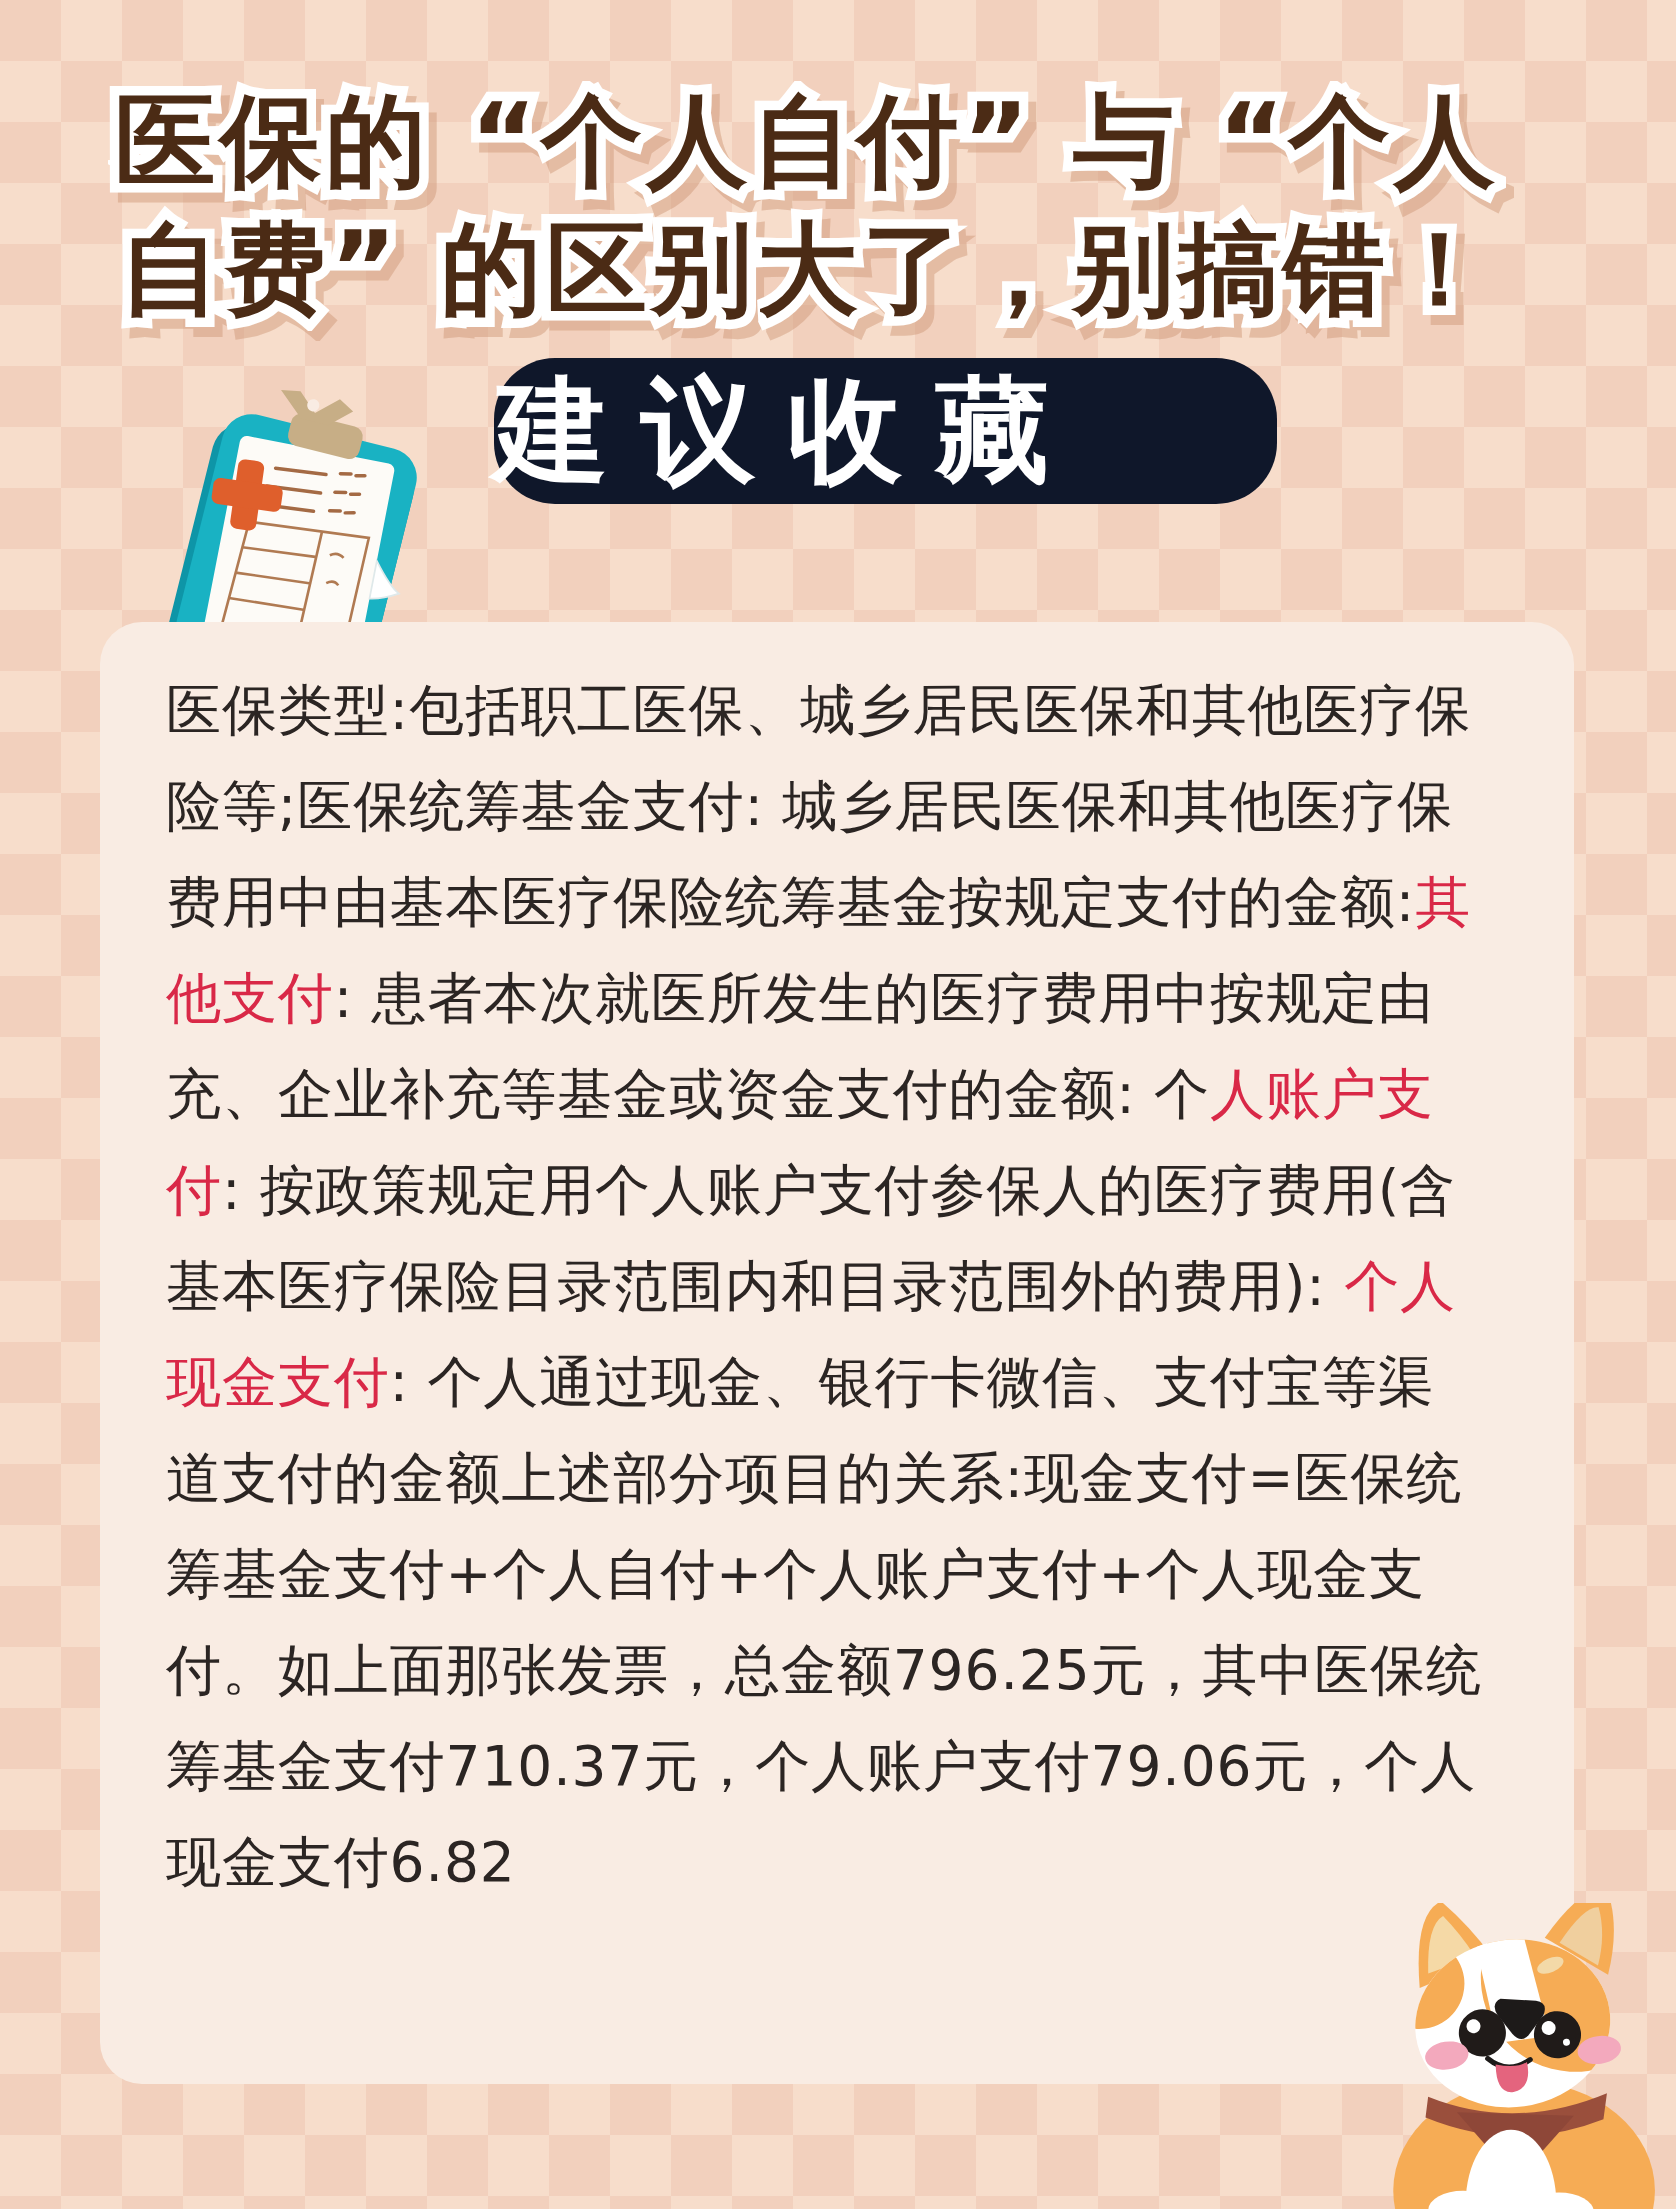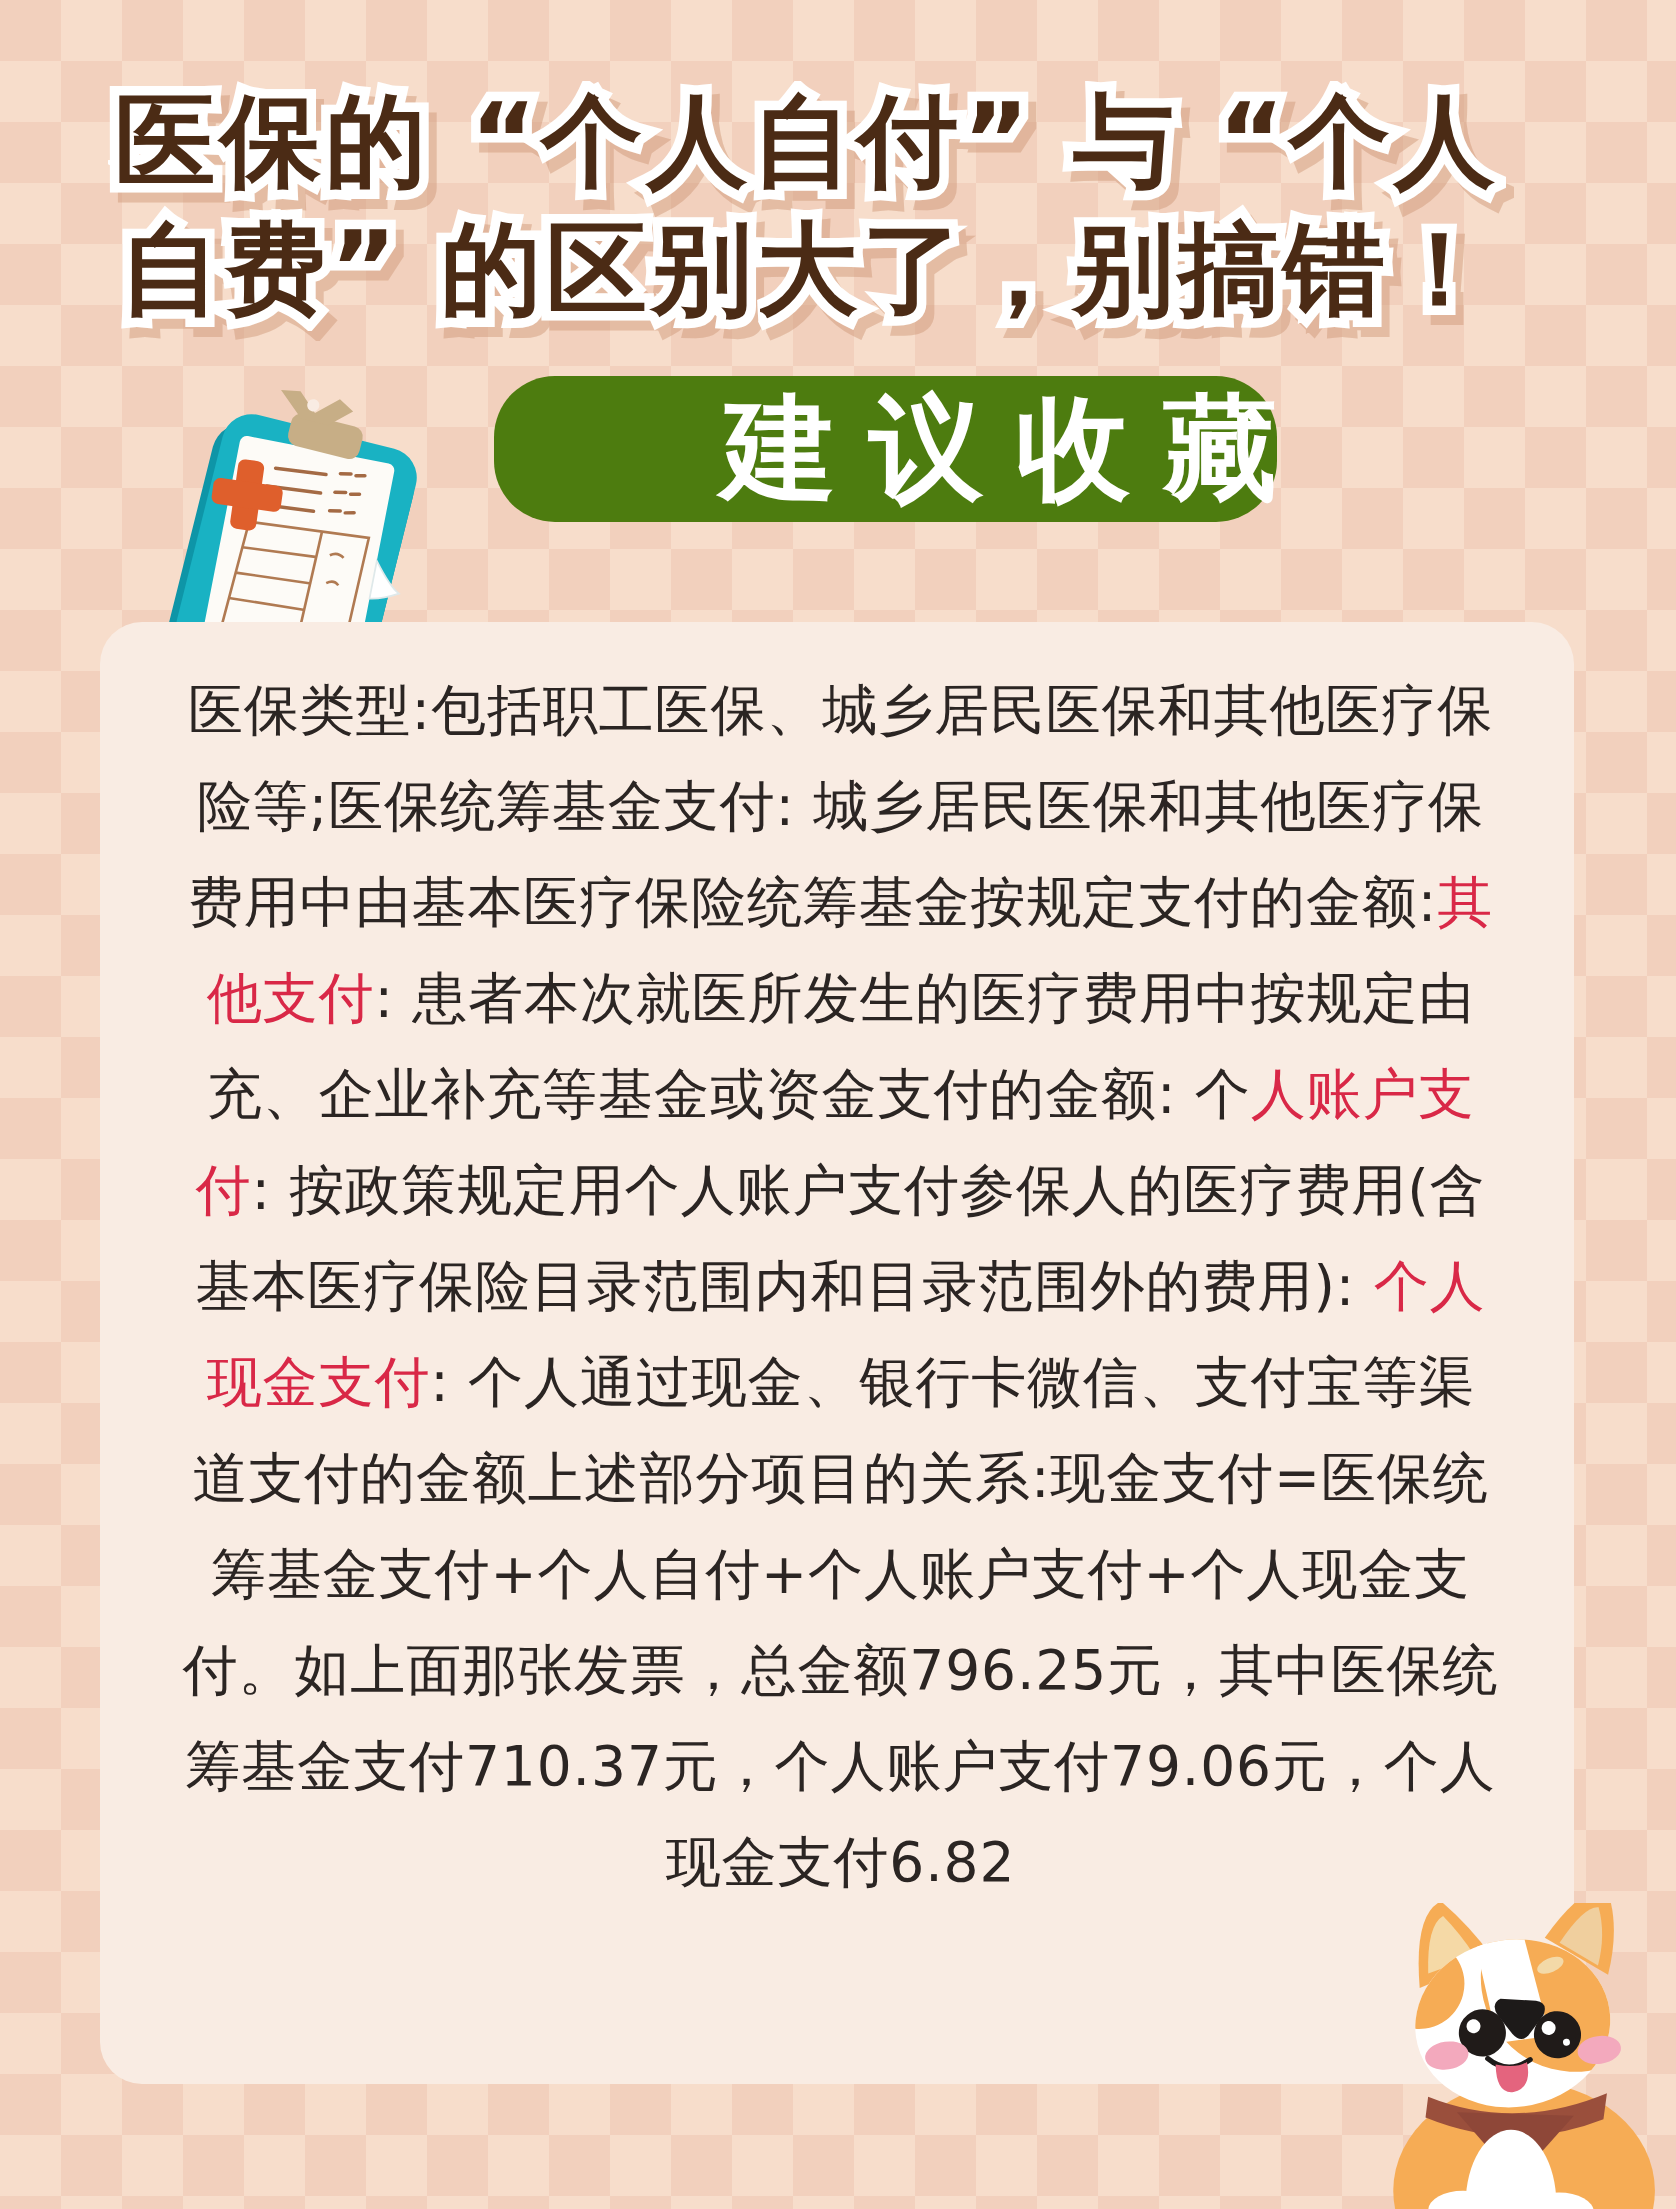--- a/index.html
+++ b/index.html
@@ -24,37 +24,37 @@
   }
   .title-line::before{
     content:attr(data-text);
     position:absolute;left:0;top:0;width:100%;
     color:#ffffff;-webkit-text-stroke:19px #ffffff;
     z-index:-1;
   }
 
   
   .badge{
-    position:absolute;left:494px;top:376px;width:783px;height:146px;
-    background:#4d7c0f;border-radius:61px;
-    display:flex;align-items:center;justify-content:flex-end;
+    position:absolute;left:494px;top:358px;width:783px;height:146px;
+    background:#0f172a;border-radius:61px;
+    display:flex;align-items:center;justify-content:flex-start;
   }
   .badge span{
     color:#ffffff;font-size:114px;font-weight:900;letter-spacing:33px;
     margin-right:-33px;line-height:1;
   }
 
   
   .clipboard{position:absolute;left:131px;top:384px;width:341px;height:332px;}
 
   
   .content-box{
     position:absolute;left:100px;top:622px;width:1474px;height:1462px;
     background:#f9ece3;border-radius:42px;
-    box-sizing:border-box;padding:40px 59px 0 66px;text-align:center;
+    box-sizing:border-box;padding:40px 59px 0 66px;
   }
   .content-box p.line{
     margin:0;height:96px;line-height:96px;
     font-size:55px;letter-spacing:0.9px;color:#2b2523;
     white-space:nowrap;
   }
   .content-box p.line span.red{color:#d92847;}
 
   
   .dog{position:absolute;right:0px;bottom:-7px;width:332px;height:314px;z-index:5;}

